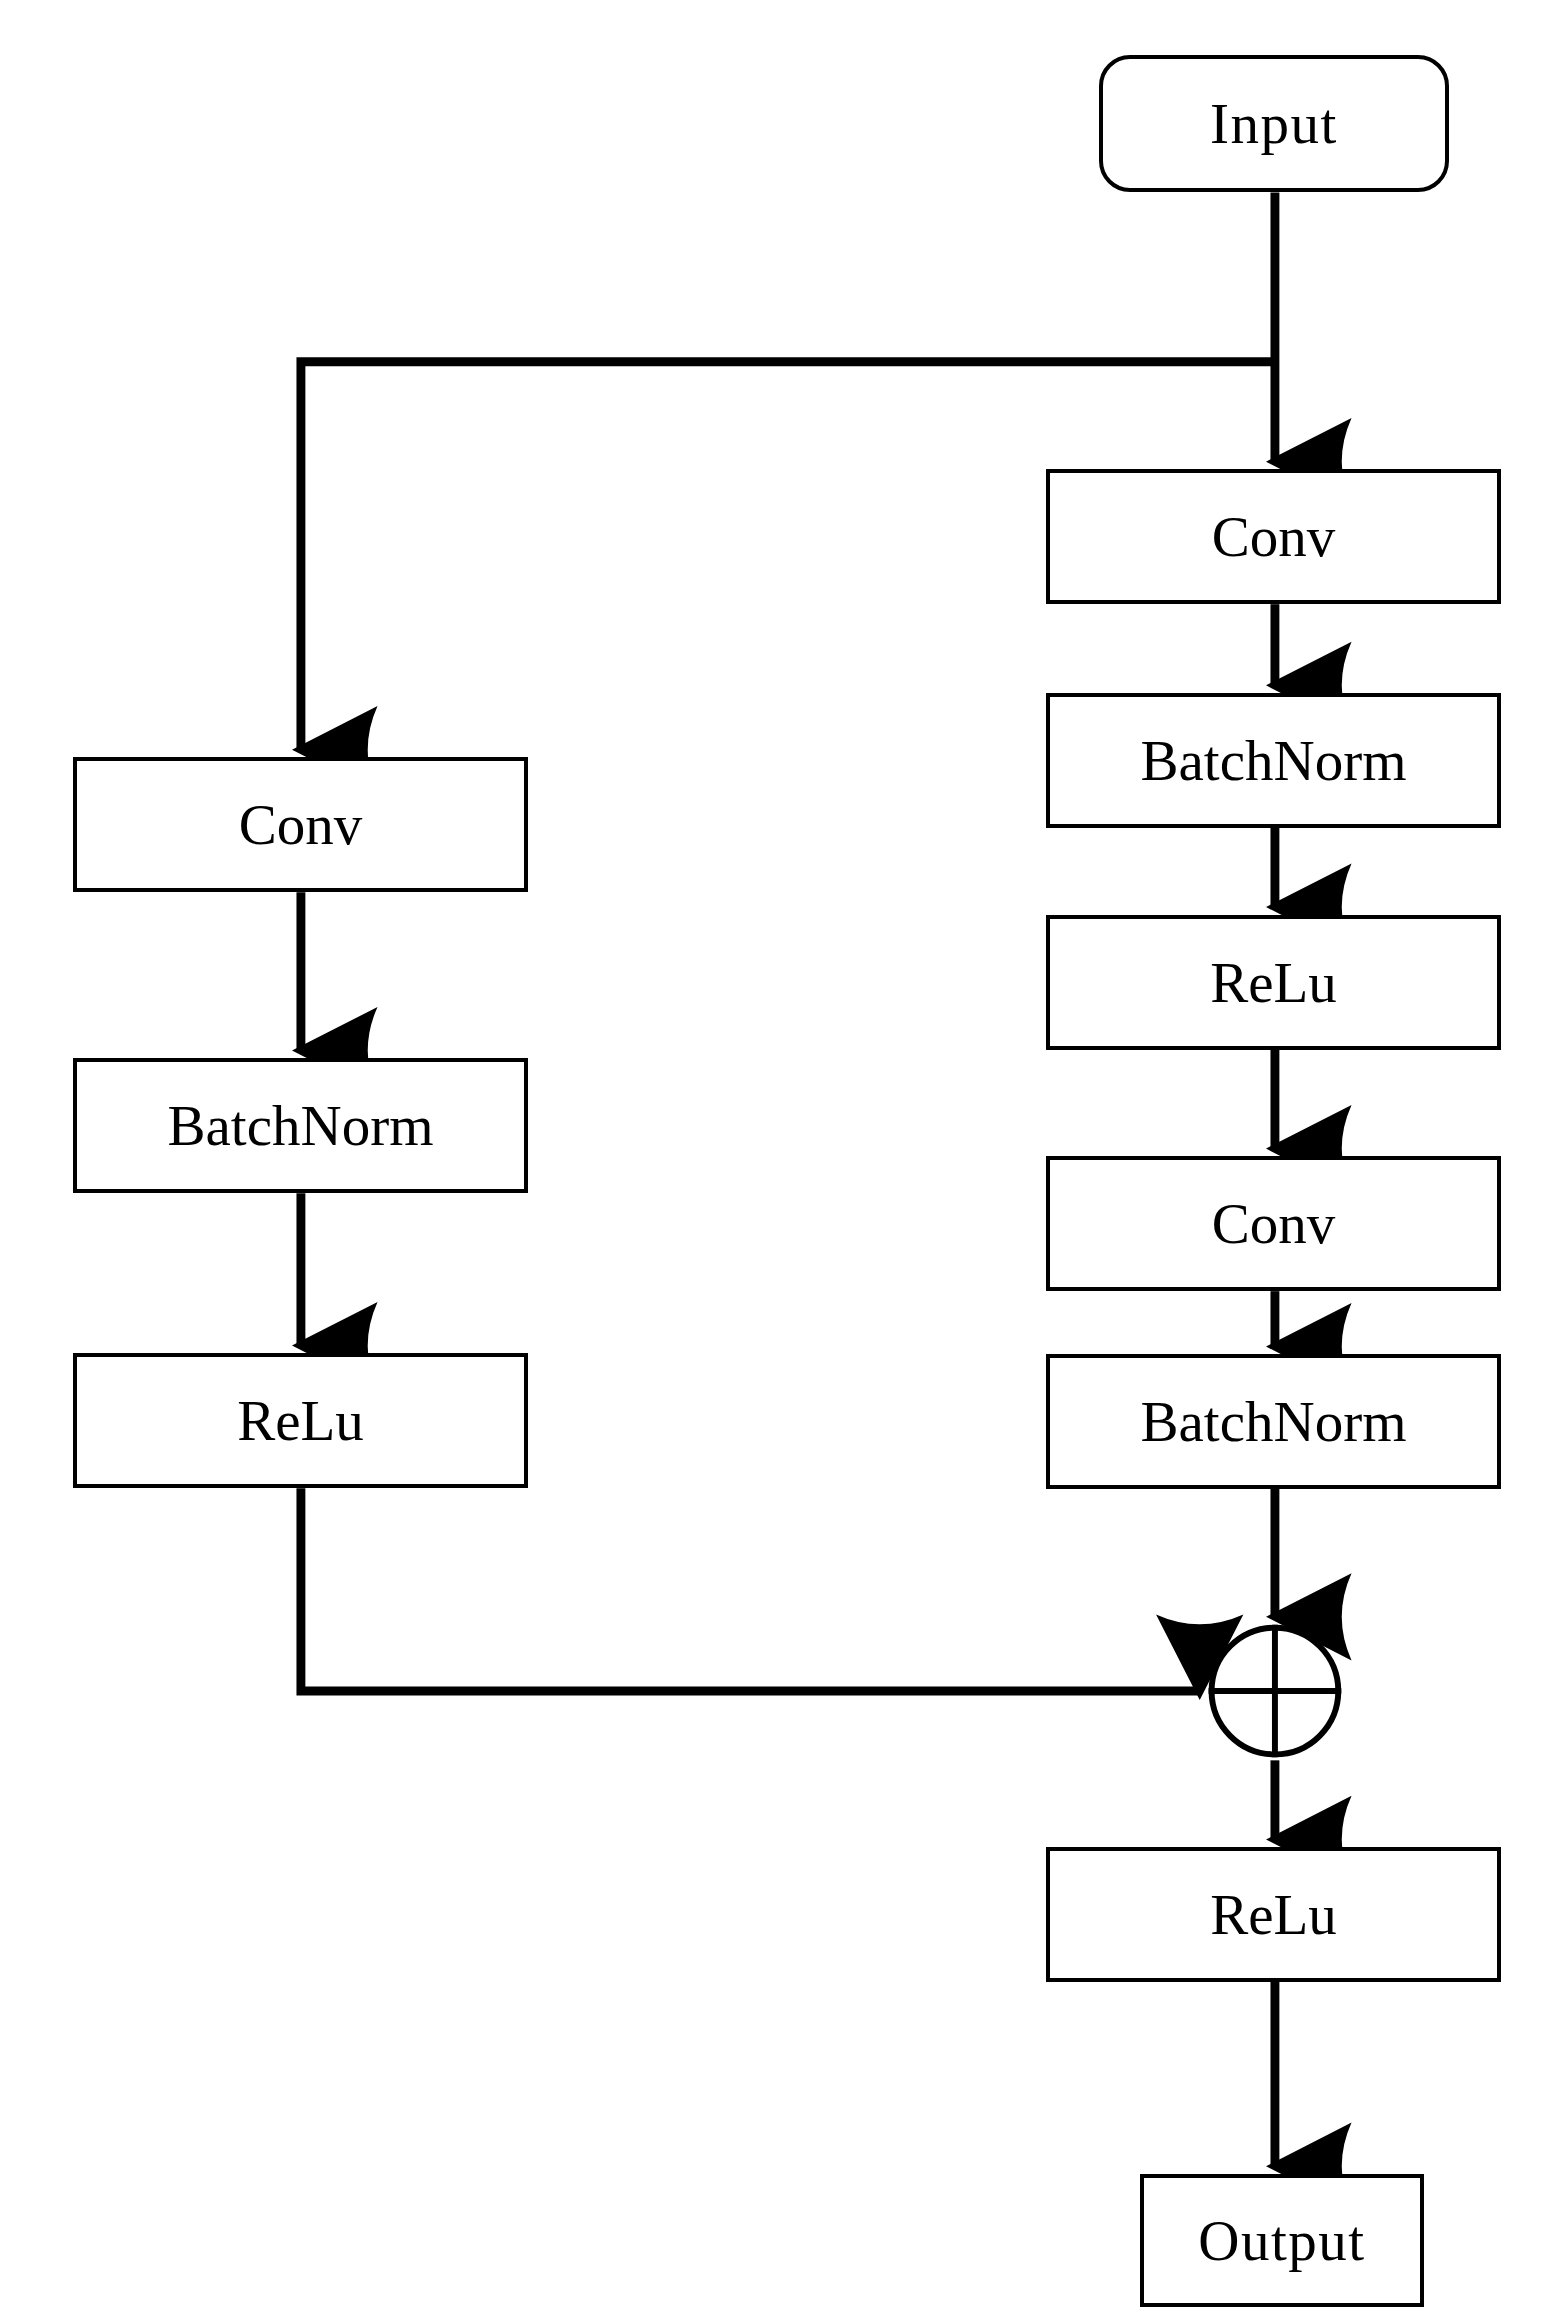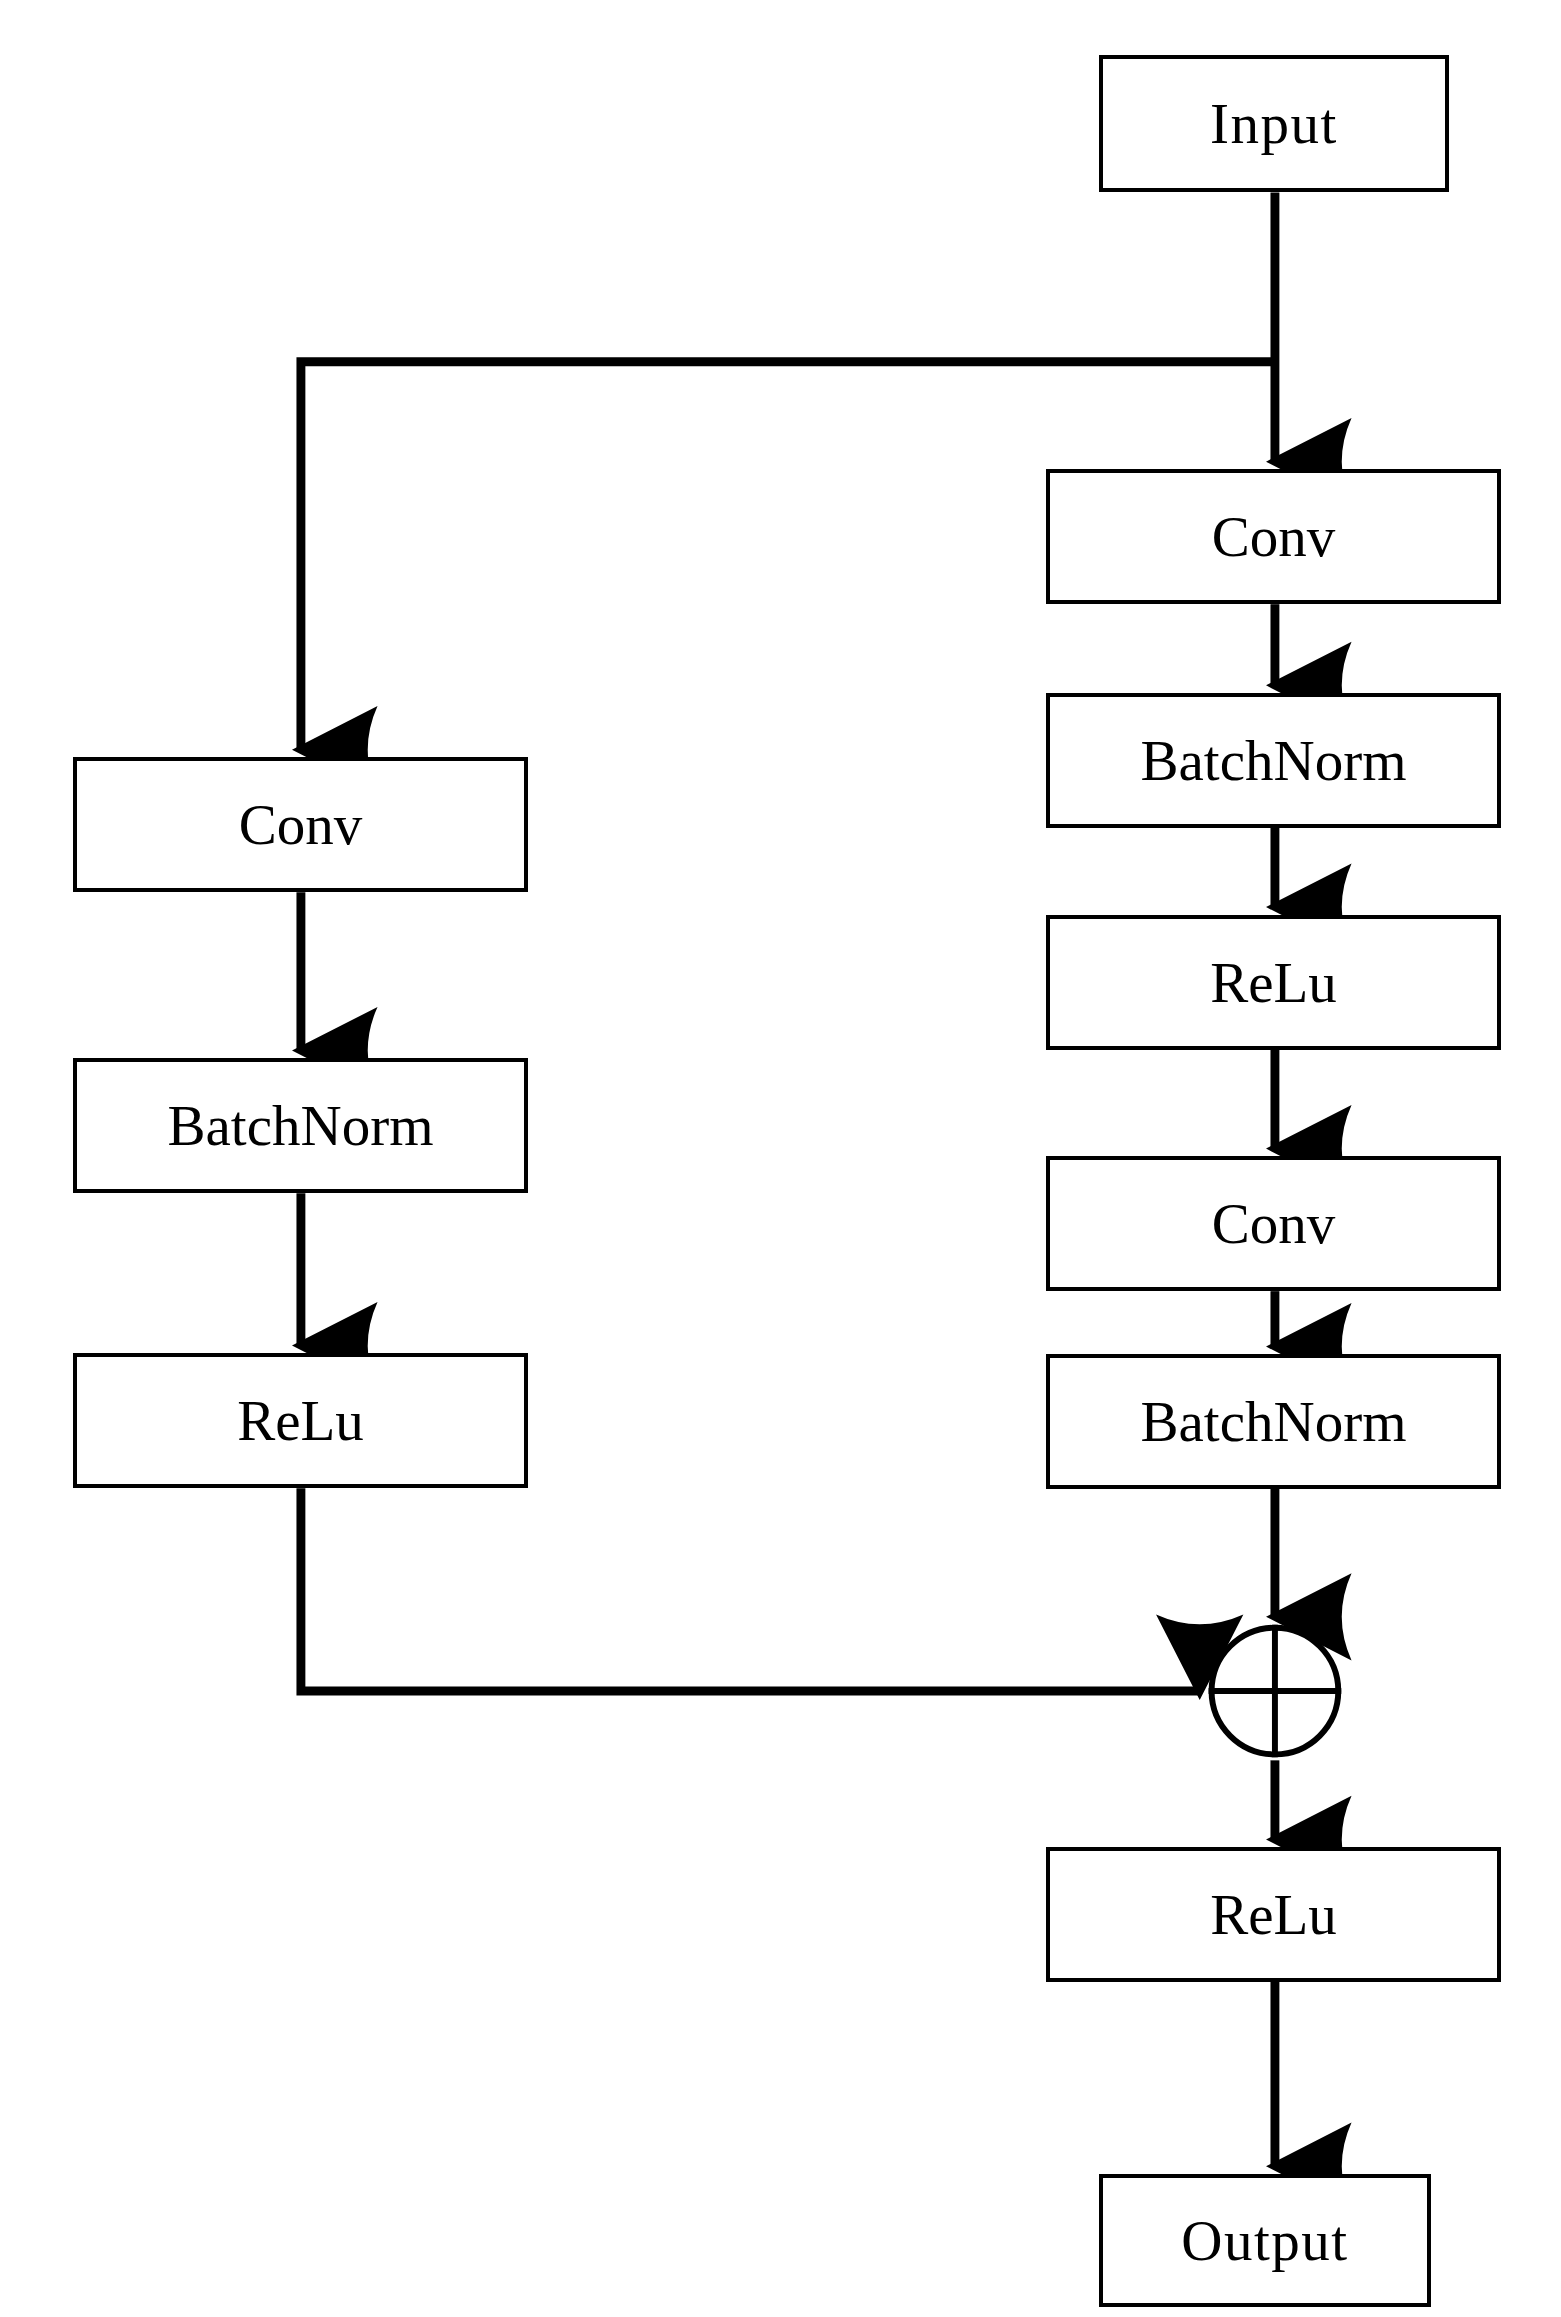--- a/index.html
+++ b/index.html
@@ -38,28 +38,28 @@
     font-family: "Liberation Serif", "DejaVu Serif", serif;
     font-size: 57px;
     line-height: 1;
     color: #000000;
     white-space: nowrap;
   }
   .node-label.spaced {
     letter-spacing: 1.5px;
   }
   
-  #node-input      { left: 1099px; top: 55px;   width: 350px;  height: 137px; }
+  #node-input      { left: 1099px; top: 55px;   width: 350px;  height: 137px; border-radius: 31px; }
   #node-right-conv1     { left: 1046px; top: 469px;  width: 455px;  height: 135px; }
   #node-right-bn1       { left: 1046px; top: 693px;  width: 455px;  height: 135px; }
   #node-right-relu1     { left: 1046px; top: 915px;  width: 455px;  height: 135px; }
   #node-right-conv2     { left: 1046px; top: 1156px; width: 455px;  height: 135px; }
   #node-right-bn2       { left: 1046px; top: 1354px; width: 455px;  height: 135px; }
   #node-right-relu2     { left: 1046px; top: 1847px; width: 455px;  height: 135px; }
-  #node-output     { left: 1099px; top: 2174px; width: 332px;  height: 133px; }
+  #node-output     { left: 1140px; top: 2174px; width: 284px;  height: 133px; }
   #node-left-conv       { left: 73px;   top: 757px;  width: 455px;  height: 135px; }
   #node-left-bn         { left: 73px;   top: 1058px; width: 455px;  height: 135px; }
   #node-left-relu       { left: 73px;   top: 1353px; width: 455px;  height: 135px; }
 </style>
 </head>
 <body>
 
 <div id="canvas">
 
   <svg id="diagram-svg" viewBox="0 0 1577 2341">

